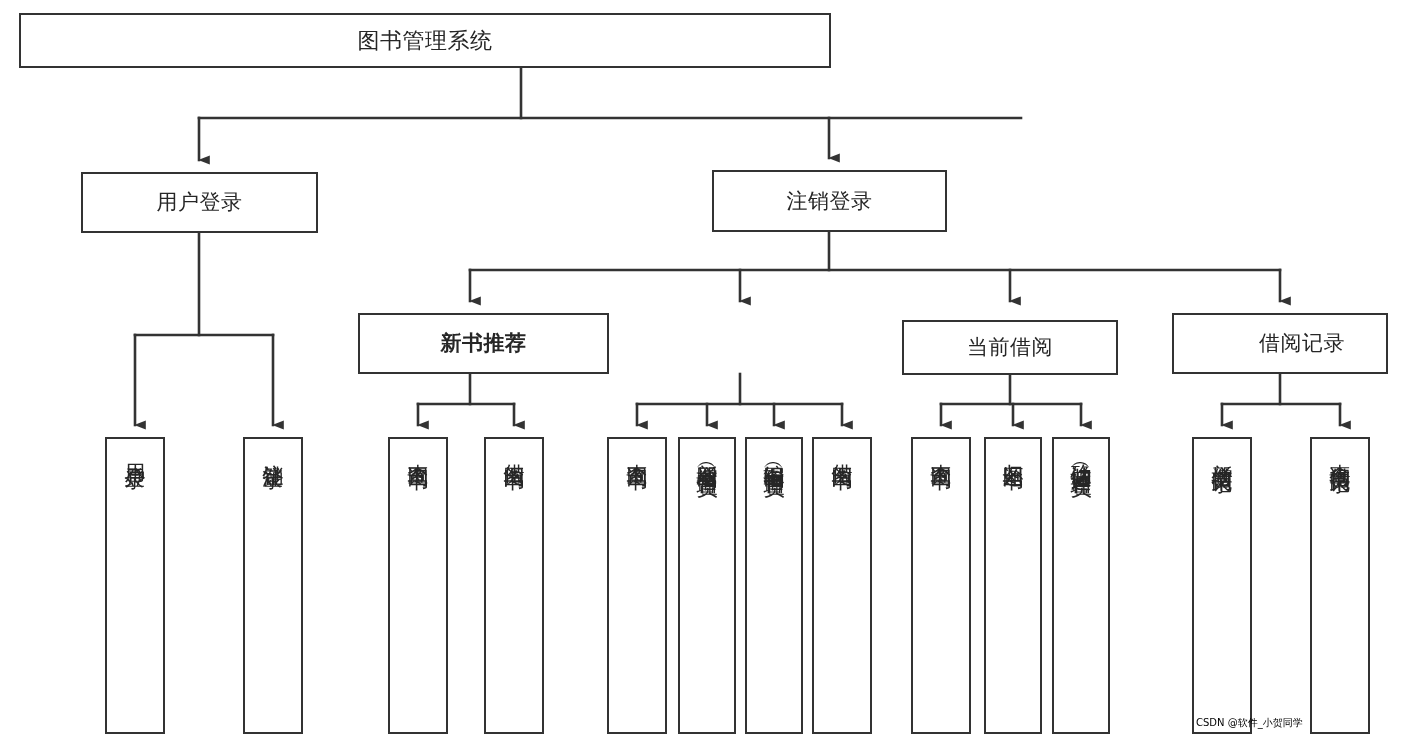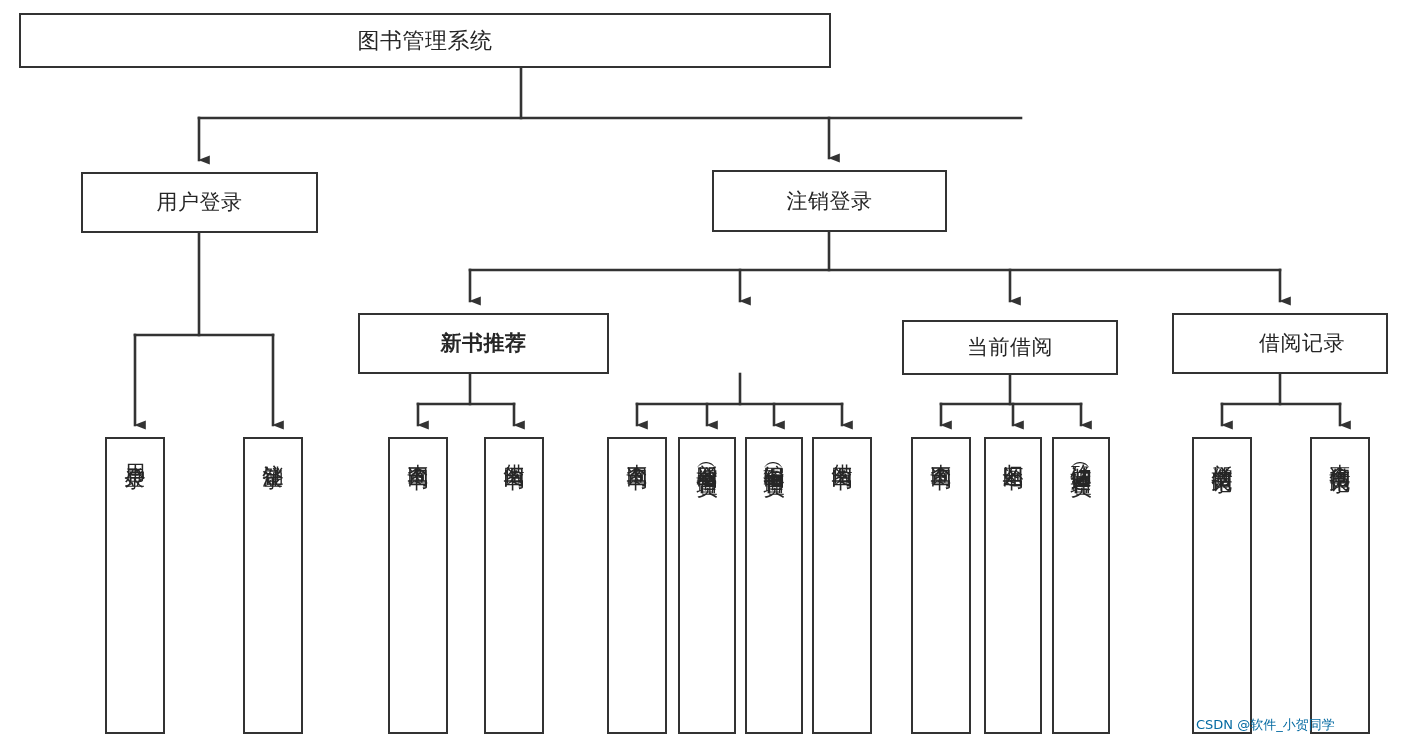--- a/index.html
+++ b/index.html
@@ -61,22 +61,22 @@
     text-orientation: upright;
     font-size: 21px;
     line-height: 1.05;
     letter-spacing: 2px;
     max-height: 280px;
   }
   .watermark {
     position: absolute;
     left: 1196px;
     top: 716px;
-    font-size: 13px;
-    color: #0369a1;
+    font-size: 10px;
+    color: #000000;
     white-space: nowrap;
     z-index: 5;
     font-family: "DejaVu Sans", "Liberation Sans", sans-serif;
   }
 </style>
 </head>
 <body>
 
 <div id="canvas">
 

